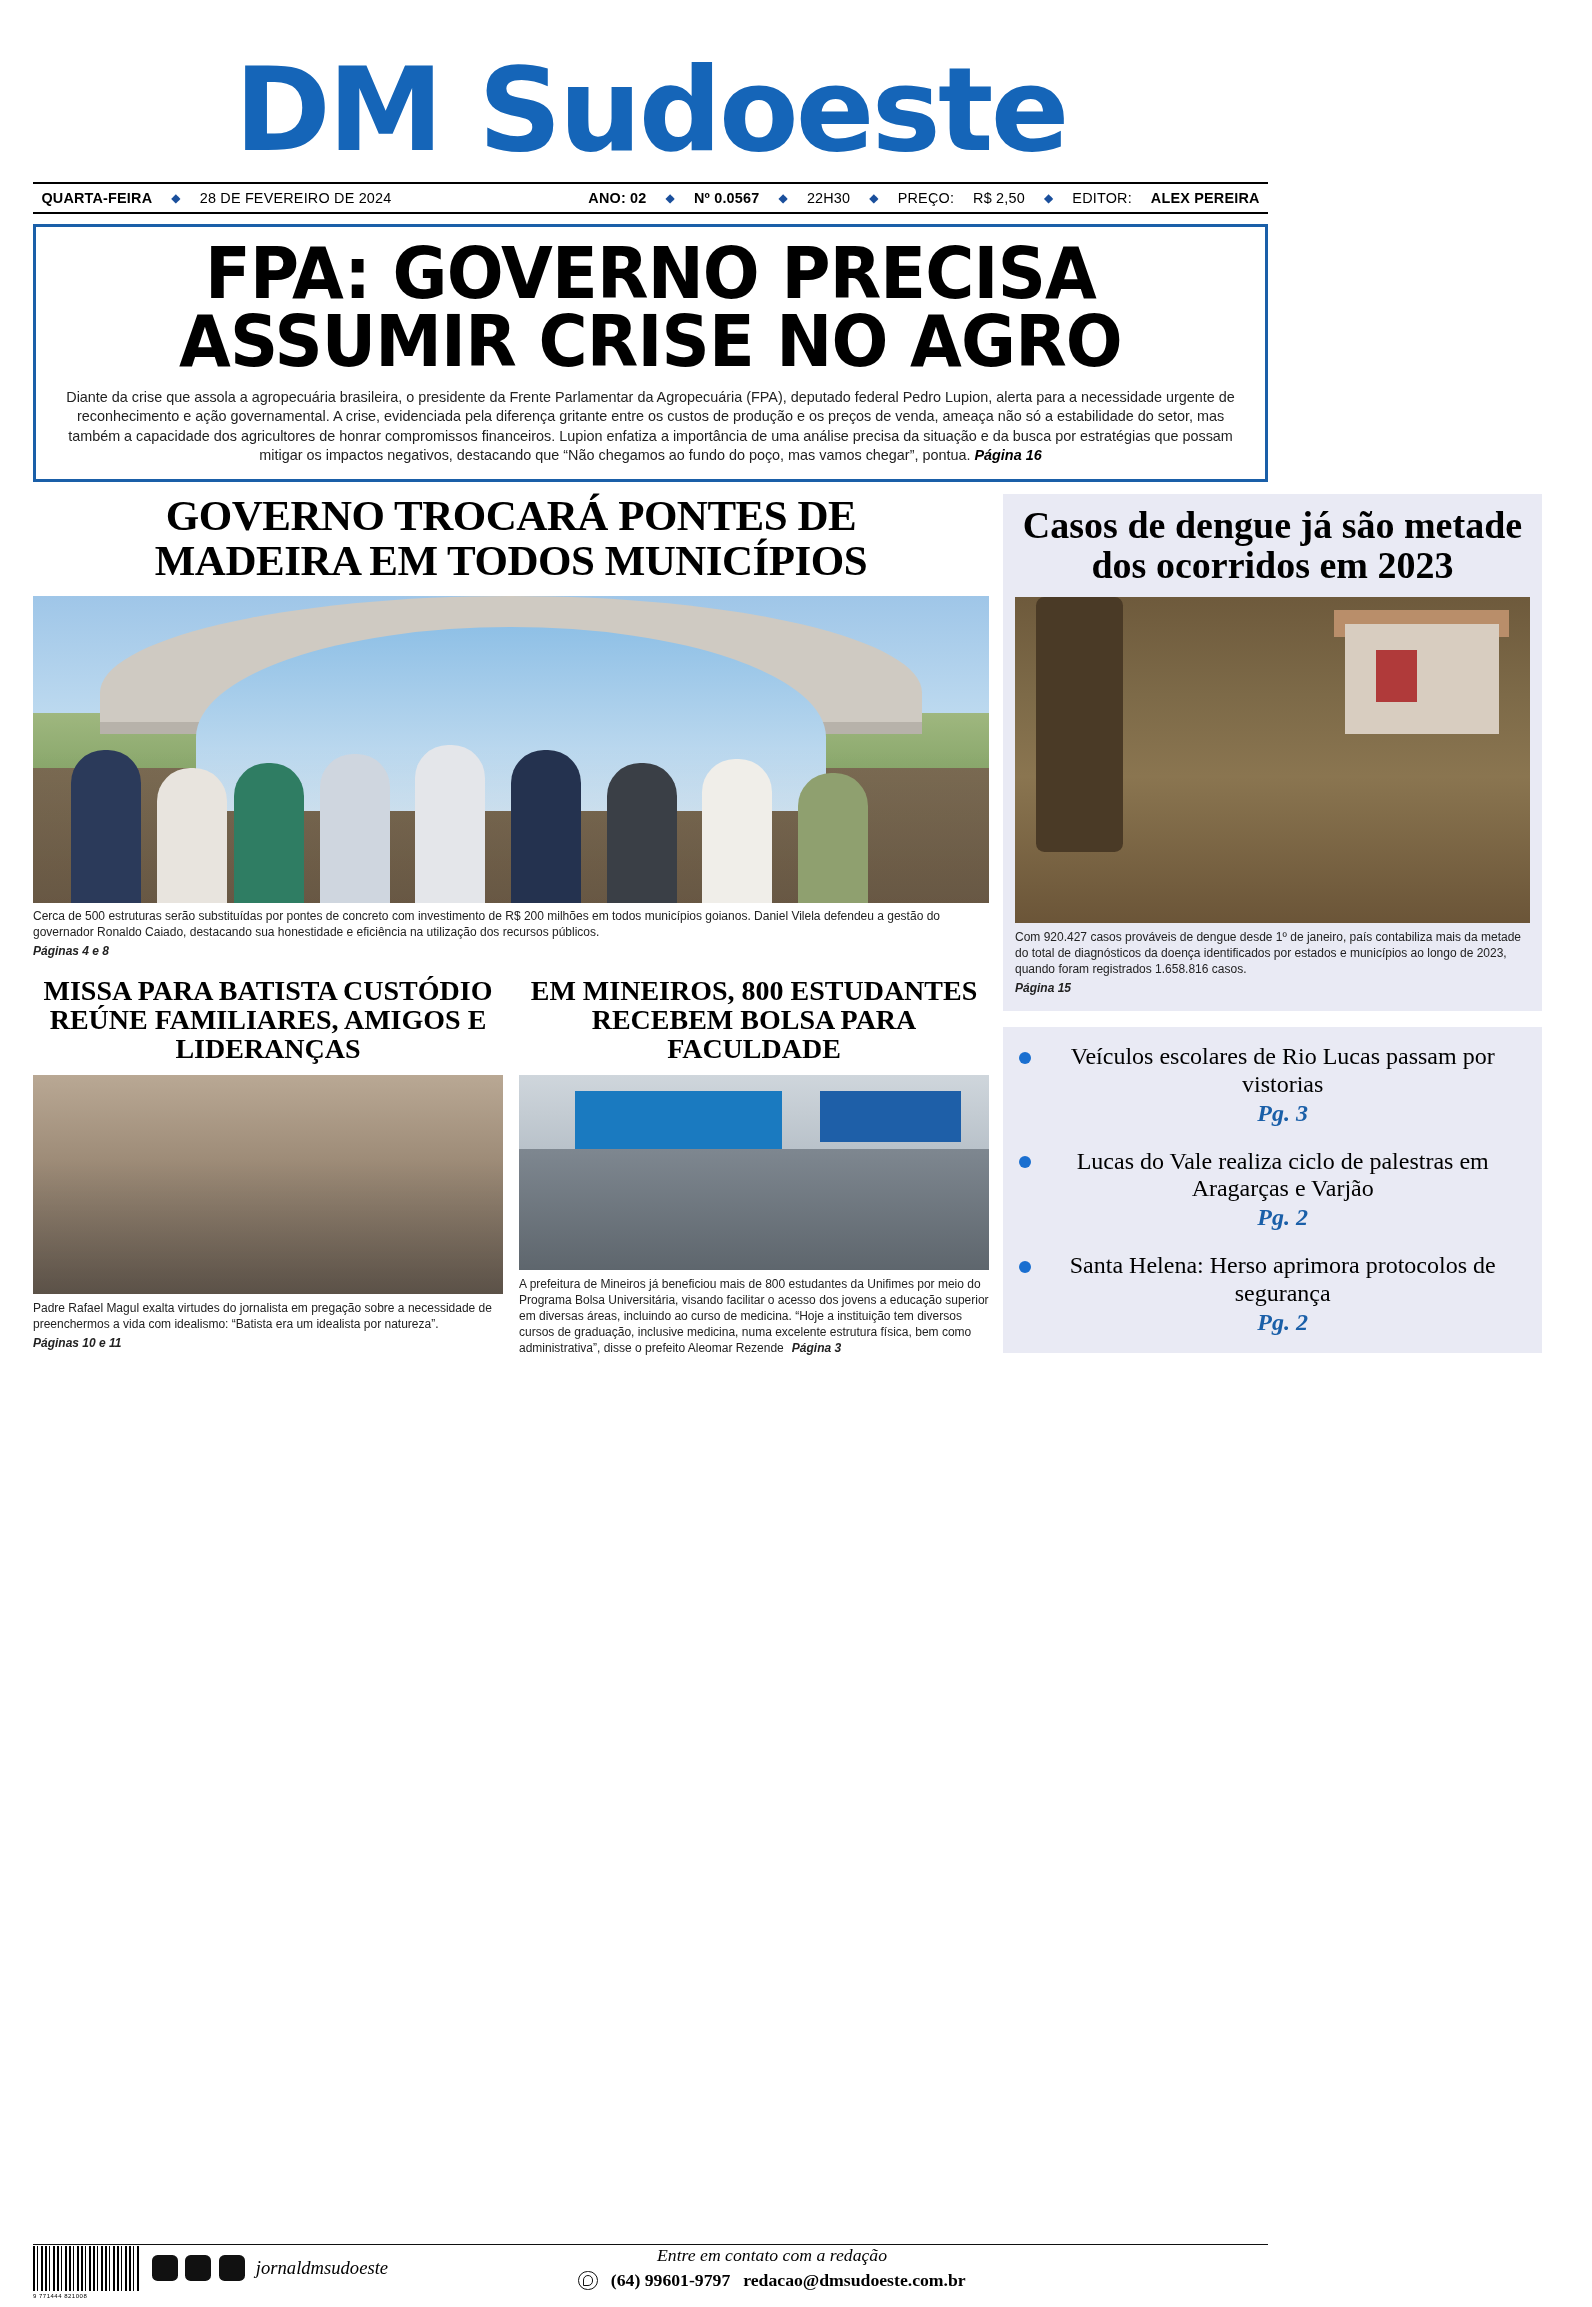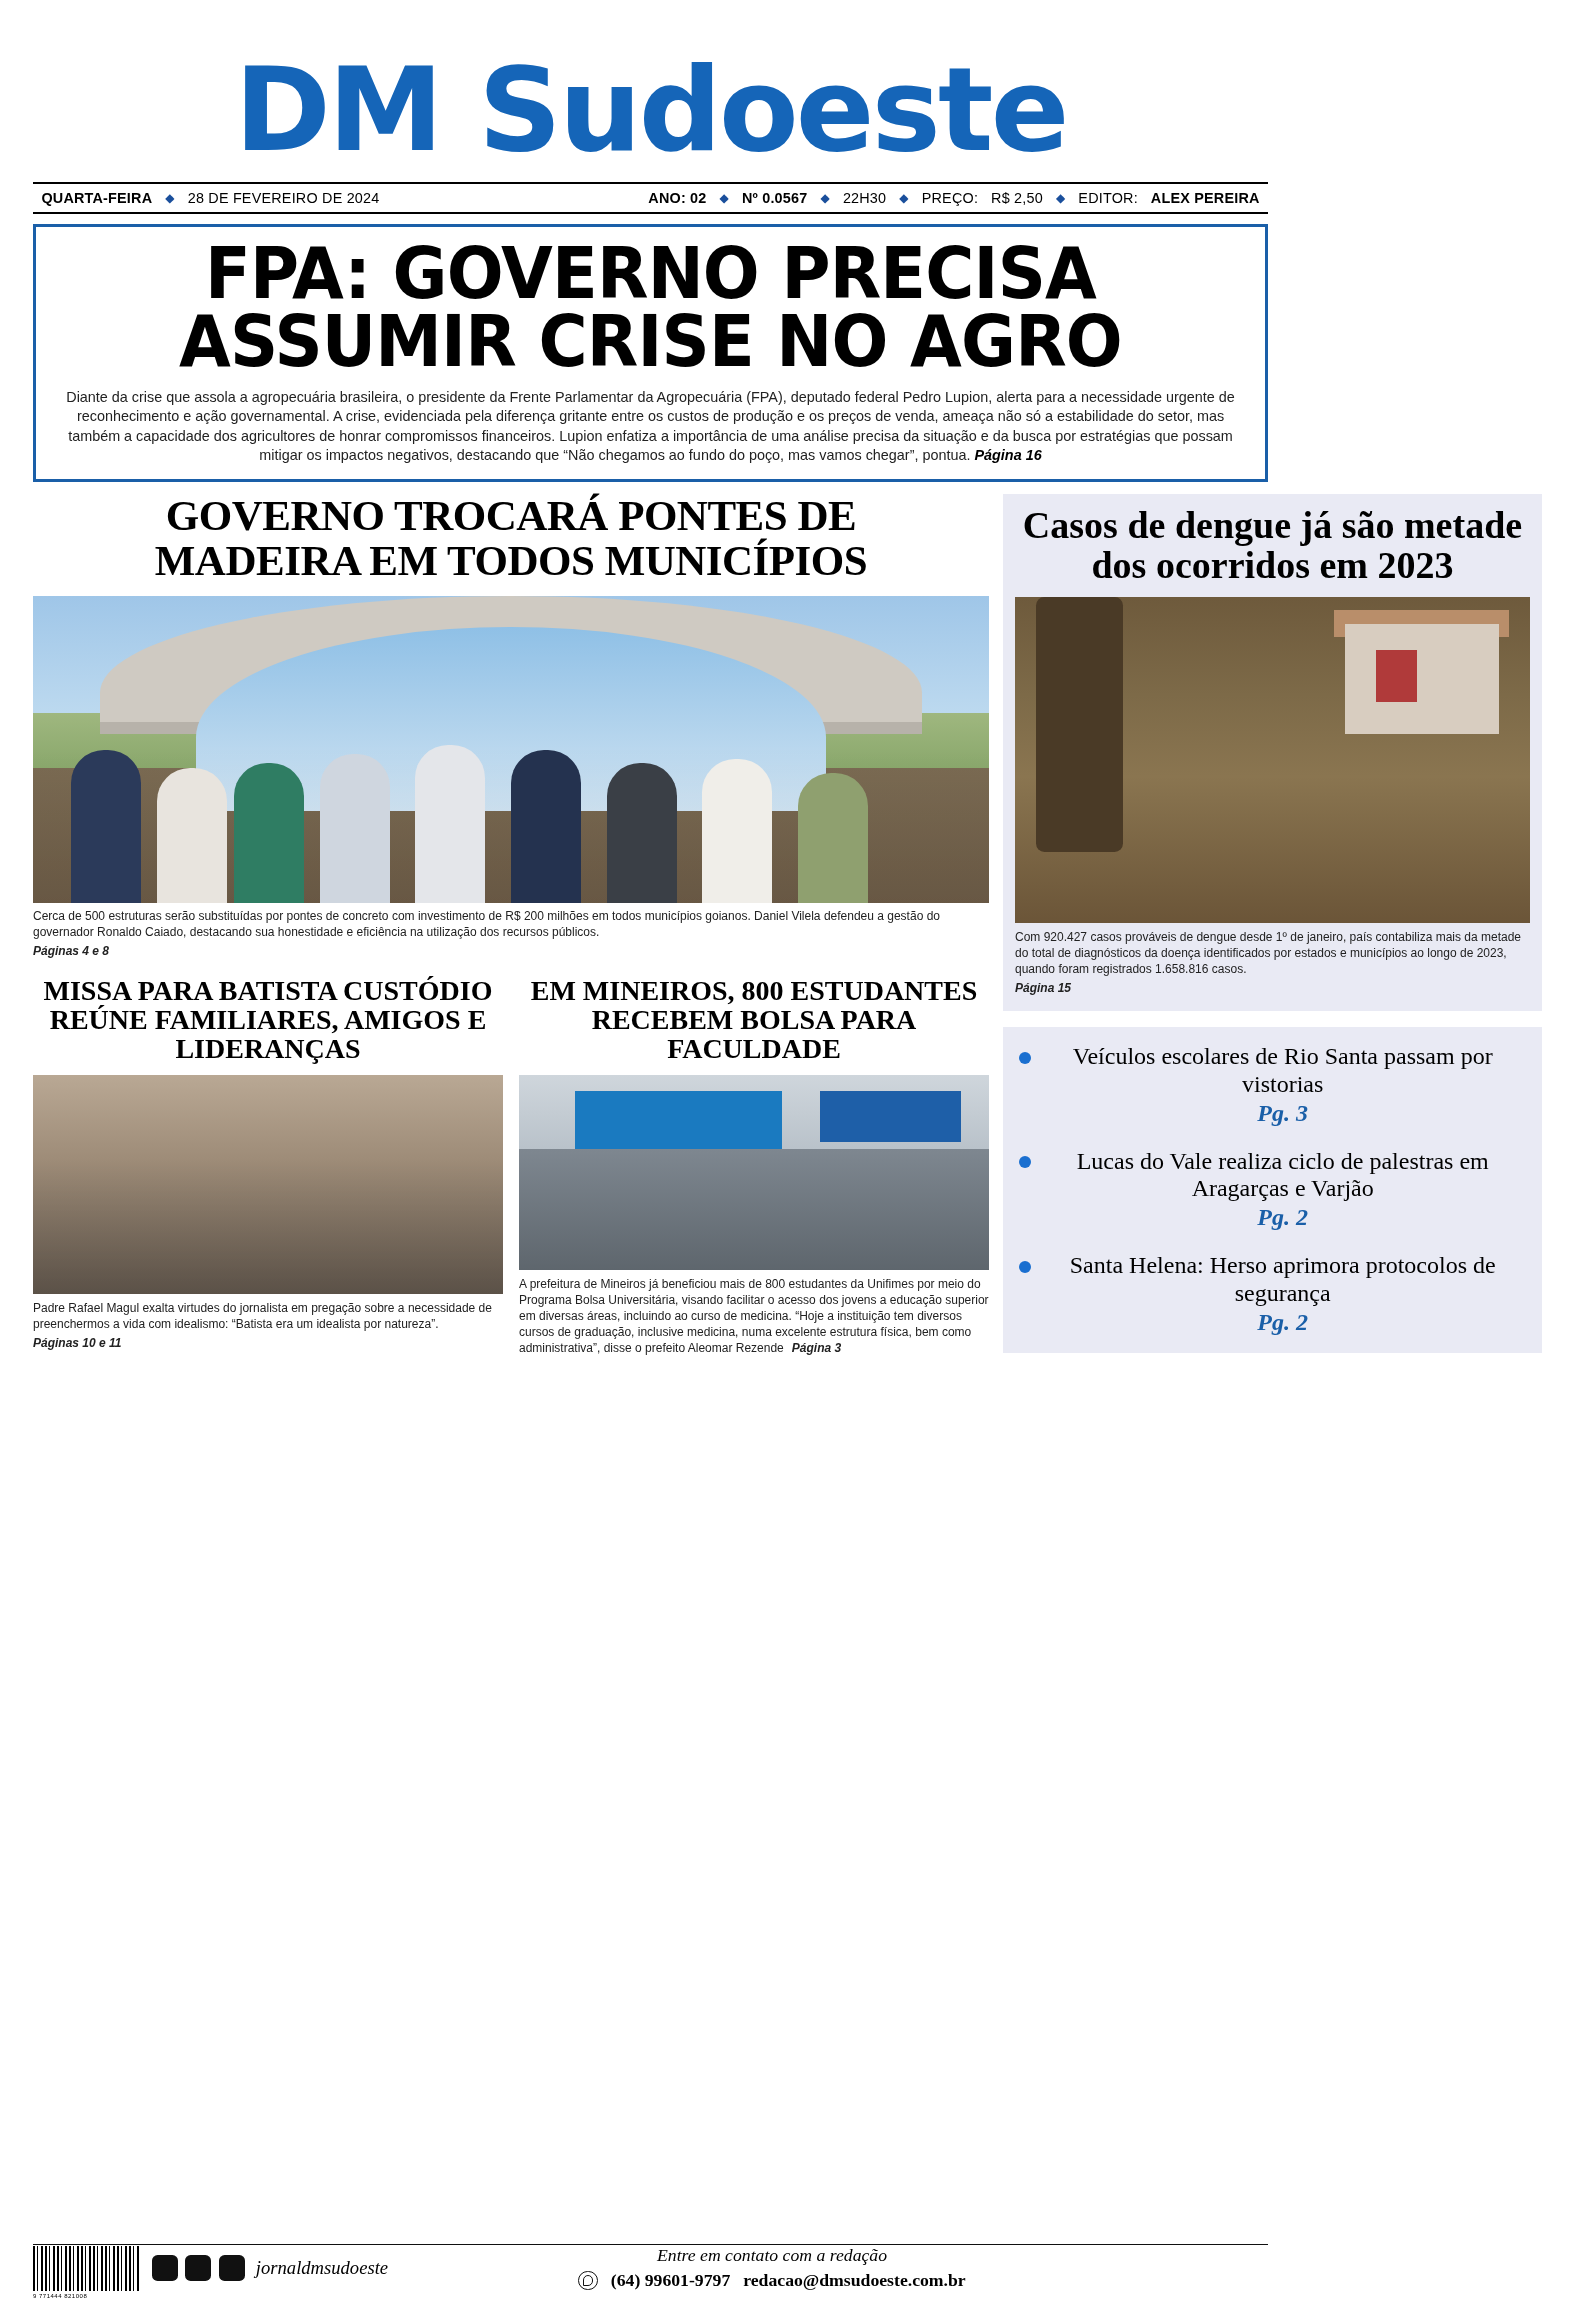--- a/index.html
+++ b/index.html
@@ -35,21 +35,21 @@
     margin-top: 14px;
     border-top: 2.3px solid #000;
     border-bottom: 2.3px solid #000;
     padding: 6.5px 8.4px 5.6px 8.4px;
     display: flex;
     align-items: center;
     justify-content: space-between;
     font-size: 14.4px;
     letter-spacing: 0.2px;
   }
-  .infobar .left, .infobar .right { display: flex; align-items: center; gap: 13px; white-space: nowrap;}
+  .infobar .left, .infobar .right { display: flex; align-items: center; gap: 19px; white-space: nowrap;}
   .b { font-weight: bold; }
   .dia { color: #1a4f9c; font-size: 12px; }
 
   
   .leadbox {
     margin-top: 10.2px;
     border: 3.7px solid #1a5fa8;
     padding: 12px 16px 14px 16px;
   }
   .lead-headline {
@@ -319,21 +319,21 @@
           <span>Com 920.427 casos prováveis de dengue desde 1º de janeiro, país contabiliza mais da metade do total de diagnósticos da doença identificados por estados e municípios ao longo de 2023, quando foram registrados 1.658.816 casos.</span>
           <span class="pg">Página 15</span>
         </div>
       </div>
 
       <div class="box-links">
 
         <div class="link-item">
           <div class="bullet"></div>
           <div class="link-text">
-            <span>Veículos escolares de Rio Santa passam por vistorias</span>
+            <span>Veículos escolares de Rio Lucas passam por vistorias</span>
             <span class="pg">Pg. 3</span>
           </div>
         </div>
 
         <div class="link-item">
           <div class="bullet"></div>
           <div class="link-text">
             <span>Lucas do Vale realiza ciclo de palestras em Aragarças e Varjão</span>
             <span class="pg">Pg. 2</span>
           </div>

